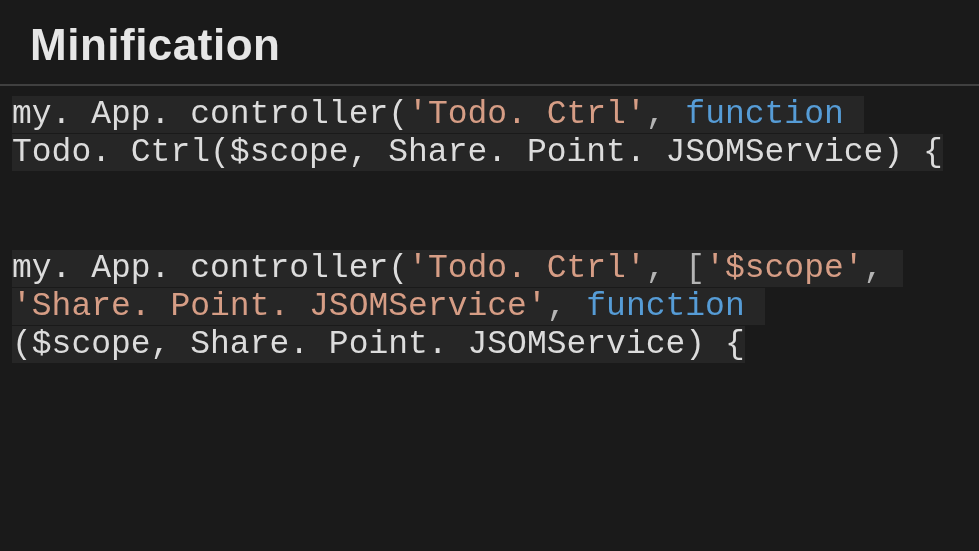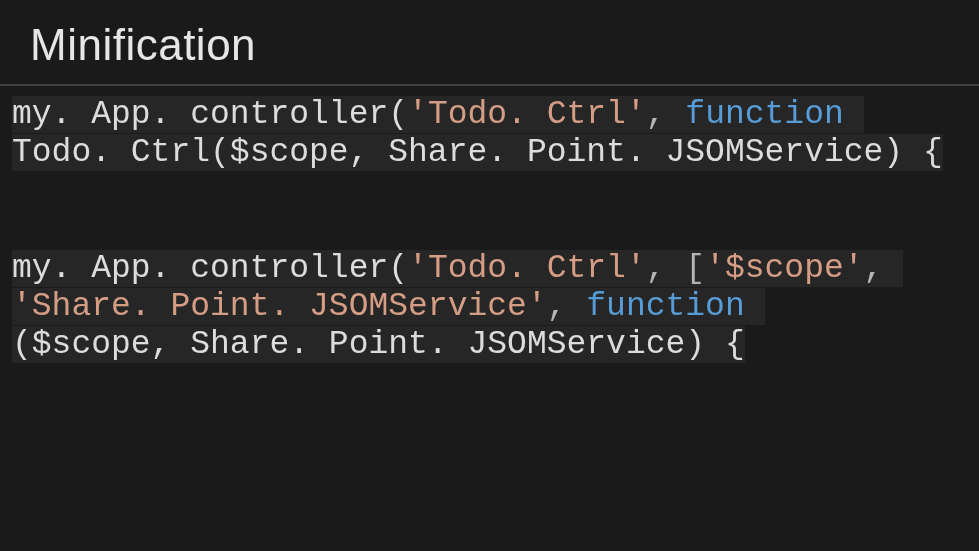--- a/index.html
+++ b/index.html
@@ -13,21 +13,21 @@
   }
   .slide {
     width: 100%;
     height: 100%;
     box-sizing: border-box;
     padding: 20px 0 0 0;
   }
   .title {
     color: #e6e6e6;
     font-size: 44px;
-    font-weight: 400;
+    font-weight: 700;
     letter-spacing: 0.5px;
     margin: 0 0 14px 30px;
   }
   .rule {
     border: none;
     border-top: 2px solid #404040;
     margin: 0 0 10px 0;
   }
   .code {
     font-family: Consolas, "Courier New", monospace;

